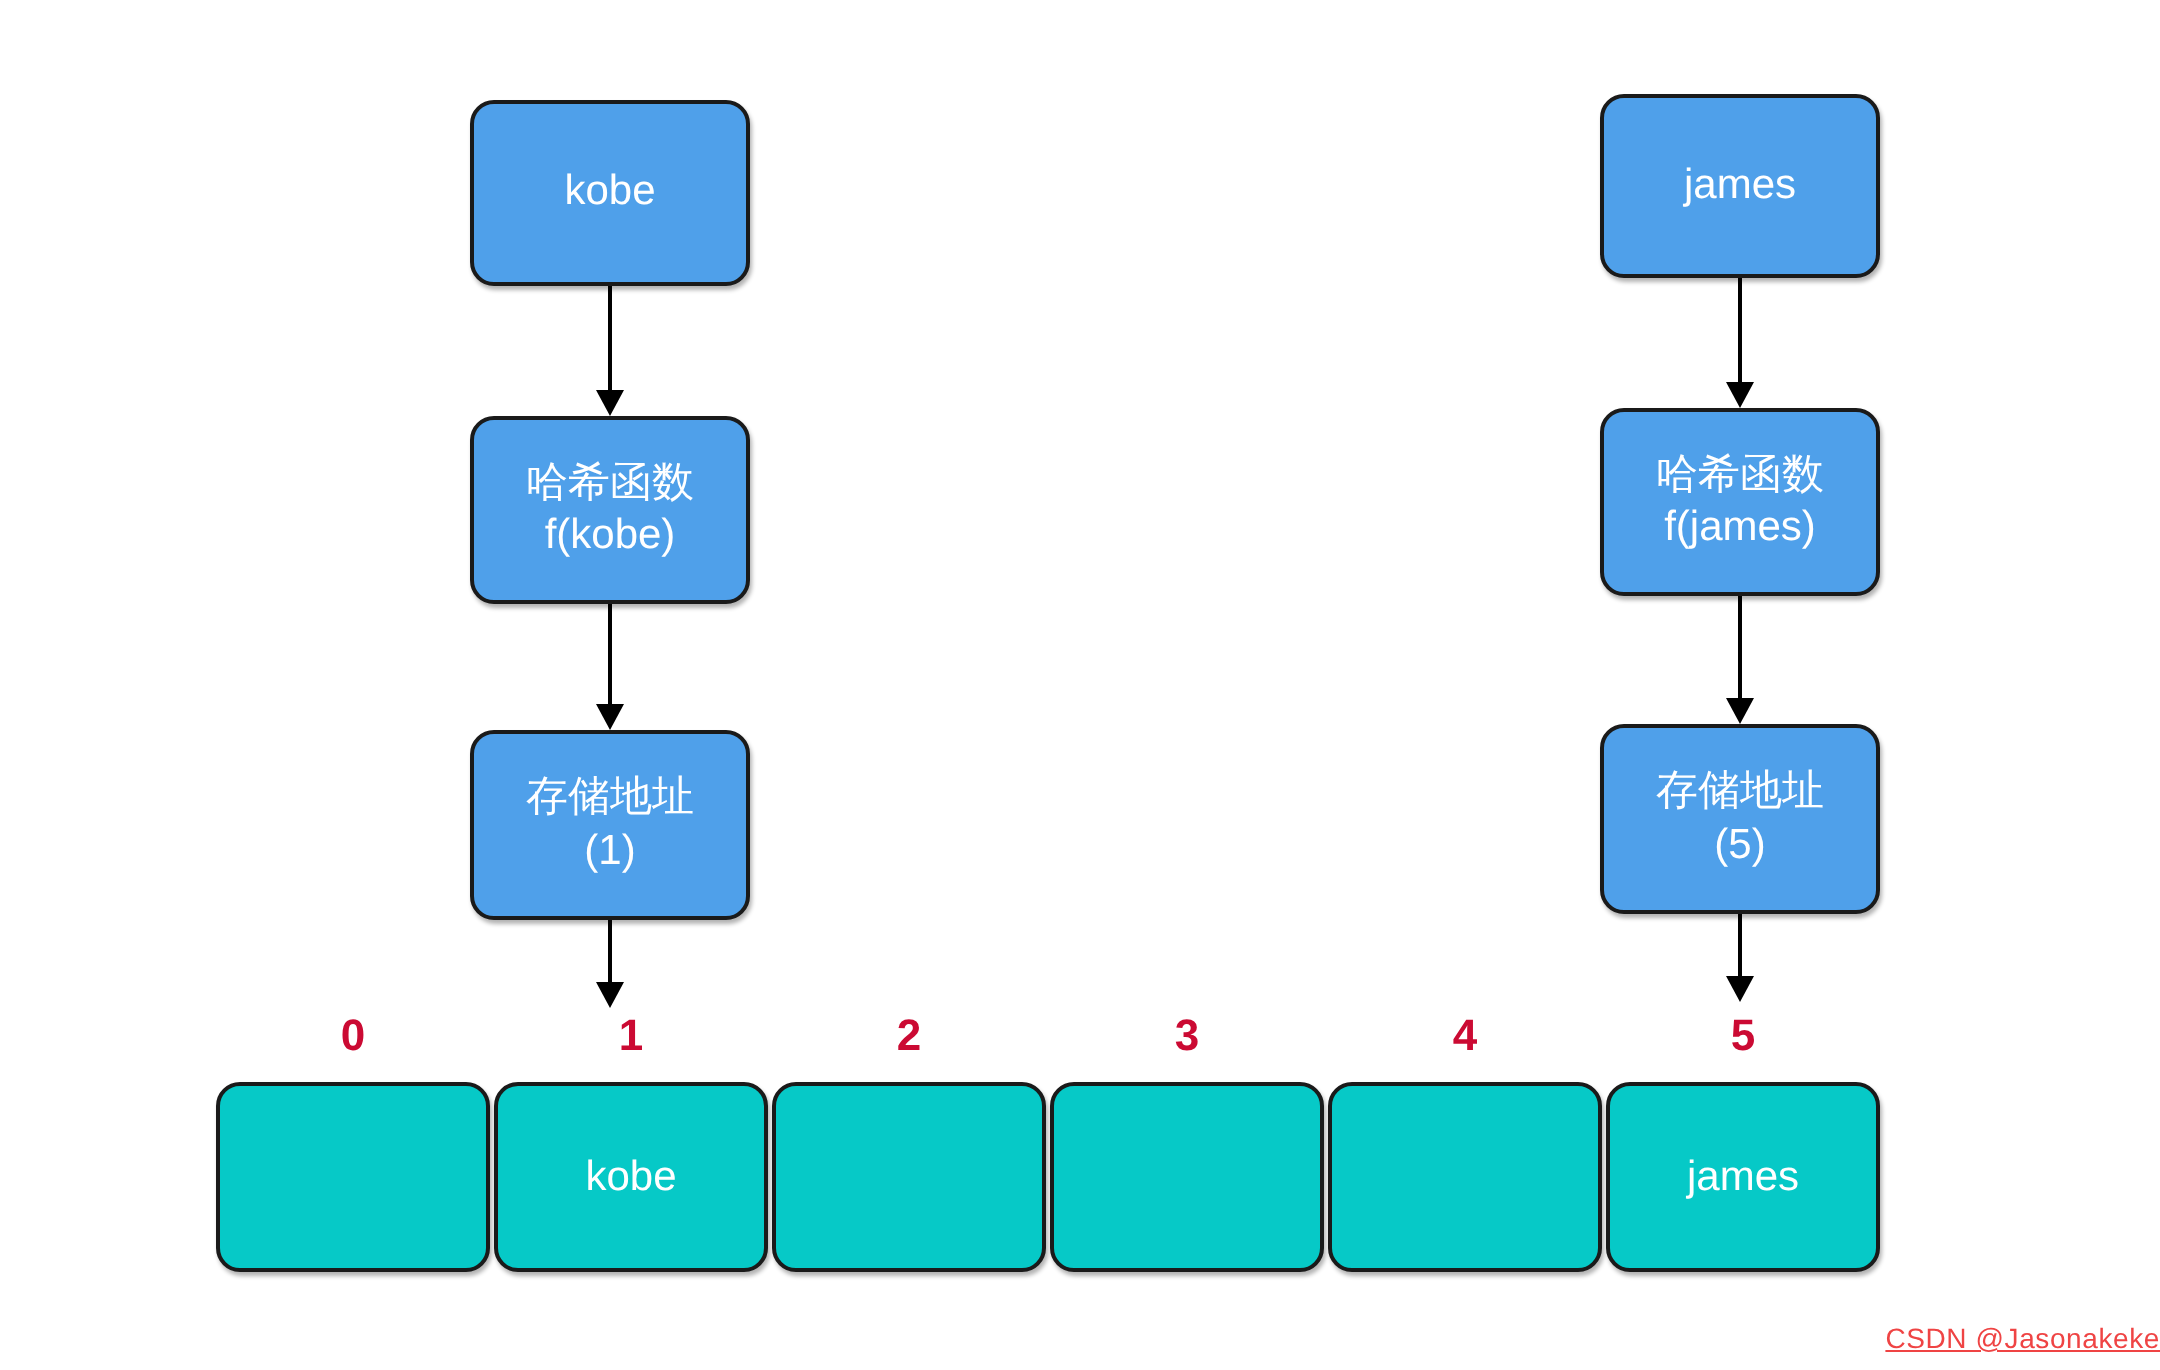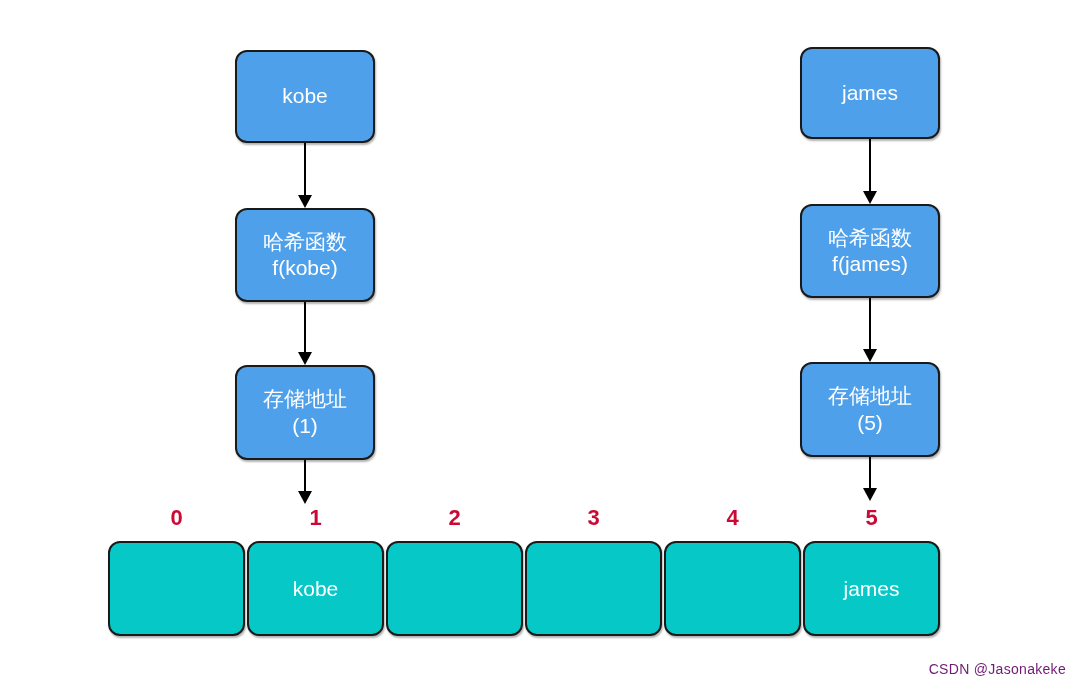--- a/index.html
+++ b/index.html
@@ -94,25 +94,26 @@
     width: 137px;
     text-align: center;
     color: #cb0a33;
     font-size: 22px;
     font-weight: 600;
   }
 
   
   .watermark {
     position: absolute;
-    right: 14px;
+    right: 0;
     bottom: 8px;
-    color: #701a75;
+    color: #ef4444;
     font-size: 14px;
     letter-spacing: 0.3px;
+    text-decoration: underline;
   }
 </style>
 </head>
 <body>
 
 <div id="canvas">
 
   <div class="node" style="left:235px; top:50px; width:140px; height:93px;">
     <span class="l1">kobe</span>
   </div>

